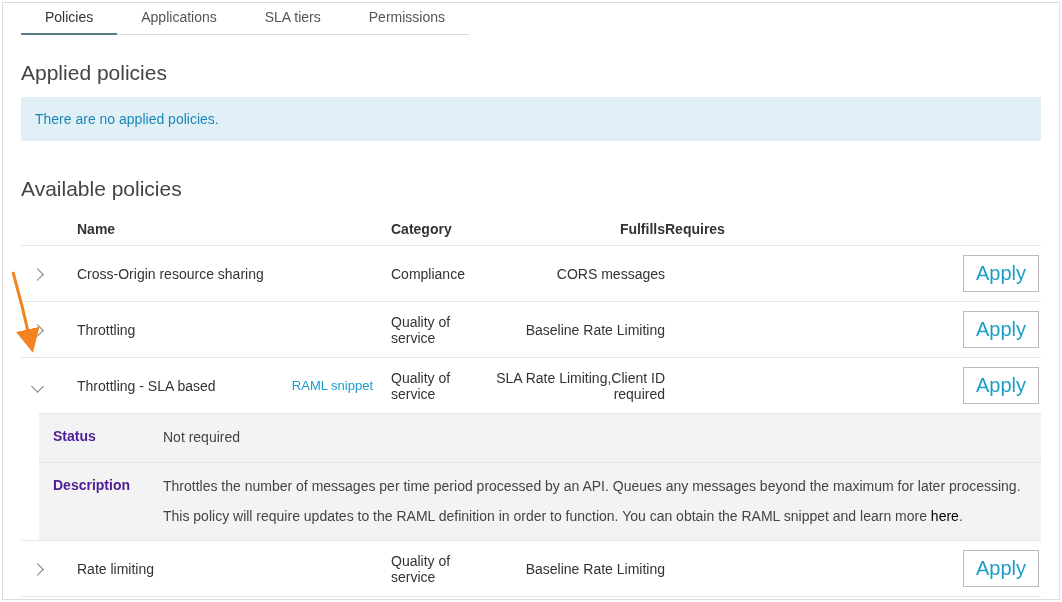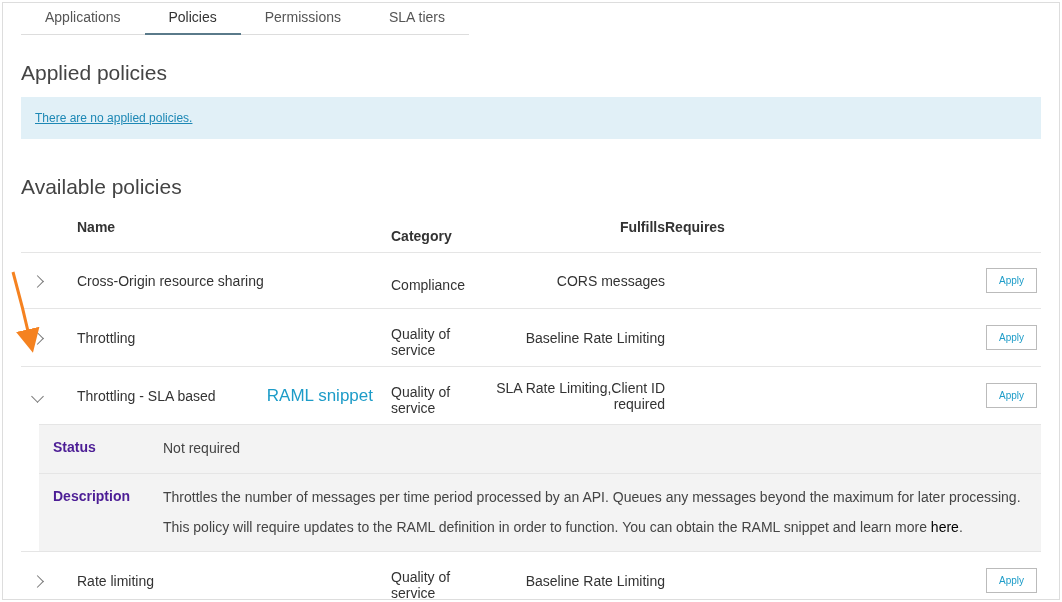--- a/index.html
+++ b/index.html
@@ -42,61 +42,60 @@
   .section-title {
     font-weight: 300;
     font-size: 21px;
     color: #444;
     margin: 14px 0 12px;
   }
   .info-banner {
     background: #e1f0f7;
     color: #1d88b5;
     padding: 14px 14px;
-    font-size: 12px;
+    font-size: 14px;
     margin-bottom: 8px;
-    text-decoration: underline;
   }
   .table-header {
     display: flex;
     padding: 8px 0;
     color: #333;
     font-weight: 600;
     font-size: 14px;
   }
   .col-toggle { width: 56px; padding-left: 12px; }
   .col-name { width: 314px; }
-  .col-category { width: 100px; margin-top: 9px; }
+  .col-category { width: 100px; }
   .col-fulfills { width: 174px; text-align: right; }
   .col-requires { flex: 1; }
   .col-action { width: 78px; text-align: right; padding-right: 4px; }
   .row {
     display: flex;
     align-items: center;
     border-top: 1px solid #e5e5e5;
     padding: 8px 0;
     min-height: 56px;
   }
   .name-wrap {
     display: flex;
     justify-content: space-between;
     align-items: center;
     padding-right: 18px;
   }
   .raml-link {
     color: #1d9cc8;
     cursor: pointer;
-    font-size: 17px;
+    font-size: 13px;
   }
   .apply-btn {
     border: 1px solid #bbb;
     background: #fff;
     color: #1d9cc8;
     padding: 6px 12px;
-    font-size: 10px;
+    font-size: 20px;
     cursor: pointer;
     font-family: inherit;
   }
   .chevron {
     display: inline-block;
     width: 9px;
     height: 9px;
     border-right: 1.5px solid #777;
     border-bottom: 1.5px solid #777;
   }
@@ -135,24 +134,24 @@
     top: 265px;
     pointer-events: none;
   }
 </style>
 </head>
 <body>
 
 <div class="container">
 
   <div class="tabs">
+    <div class="tab active">Policies</div>
     <div class="tab">Applications</div>
-    <div class="tab active">Policies</div>
+    <div class="tab">SLA tiers</div>
     <div class="tab">Permissions</div>
-    <div class="tab">SLA tiers</div>
   </div>
 
   <div class="section">
     <div class="section-title">Applied policies</div>
     <div class="info-banner">There are no applied policies.</div>
   </div>
 
   <div class="section" style="padding-top:4px;">
     <div class="section-title">Available policies</div>
 

